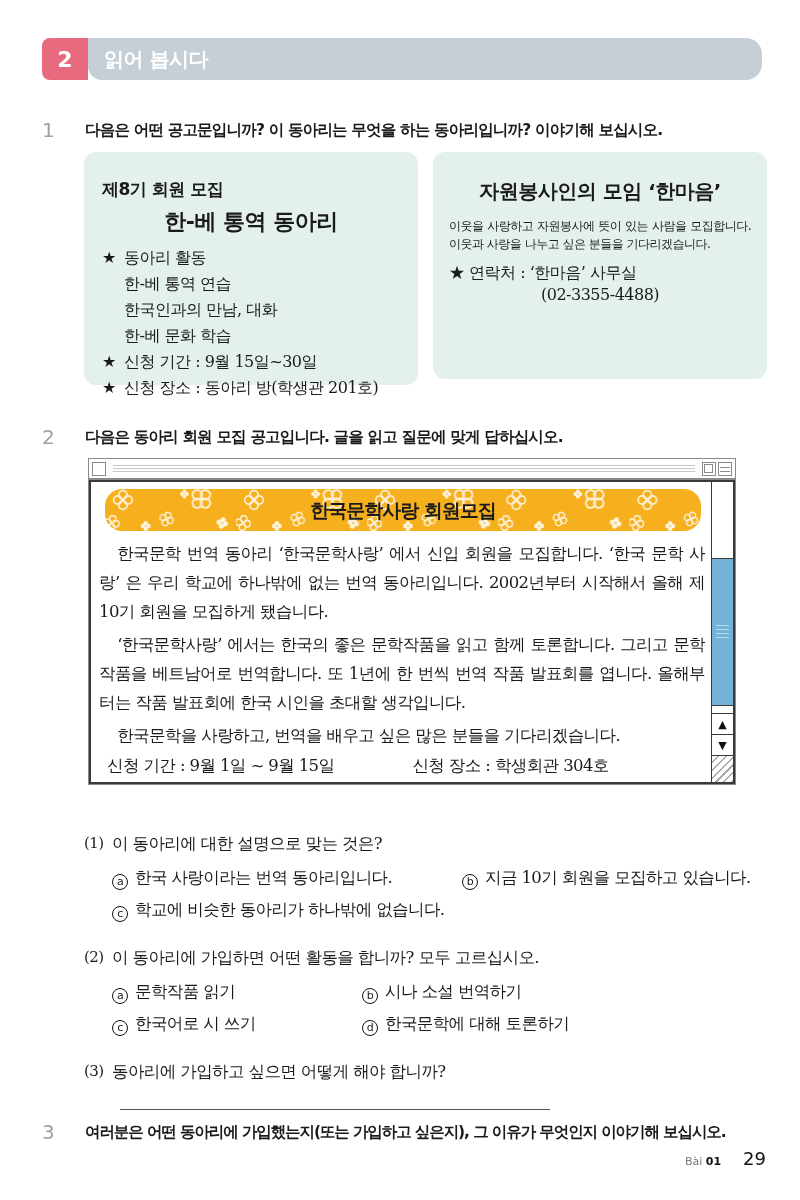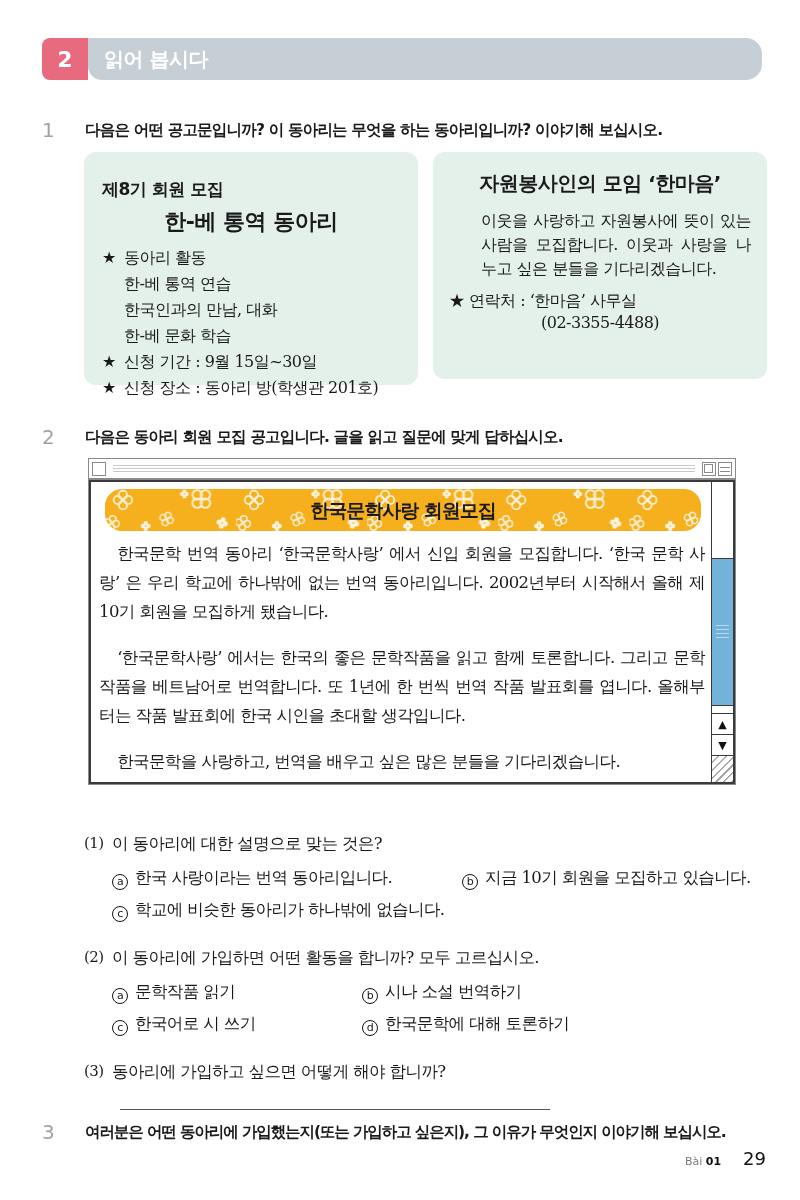--- a/index.html
+++ b/index.html
@@ -17,28 +17,28 @@
   
   .act-row { position:absolute; left:42px; width:724px; display:flex; }
   .act-num { width:43px; color:#9CA3A8; font-size:20px; flex:none; }
   .act-prompt { font-weight:bold; font-size:15.5px; letter-spacing:-0.8px; line-height:1.35; padding-top:2px; }
 
   
   .notices { position:absolute; top:152px; left:84px; width:684px; display:flex; gap:15px; }
   .mint-box { background:#E4F0EA; border-radius:12px; width:334px;
               font-family:"DejaVu Serif","Liberation Serif",serif; letter-spacing:-0.5px; }
   .mint-left { height:233px; padding:26px 18px; }
-  .mint-right { height:227px; padding:18px 16px; }
+  .mint-right { height:227px; padding:26px 16px; }
   .nl-subtitle { font-weight:bold; font-size:17px; font-family:"DejaVu Sans","Liberation Sans",sans-serif; }
   .nl-title { font-weight:bold; font-size:22px; text-align:center; margin:6px 0 8px; font-family:"DejaVu Sans","Liberation Sans",sans-serif; }
   .nl-item { font-size:16px; line-height:1.62; }
   .nl-item .bullet { display:inline-block; width:22px; }
   .nl-item.indent { padding-left:22px; }
   .nr-title { font-weight:bold; font-size:20px; text-align:center; margin-bottom:12px; font-family:"DejaVu Sans","Liberation Sans",sans-serif; }
-  .nr-body { font-size:16px; line-height:1.5; text-align:justify;margin-left:32px; }
+  .nr-body { font-size:12px; line-height:1.5; text-align:justify; }
   .nr-contact { font-size:16px; line-height:1.5; margin-top:8px; }
   .nr-phone { font-size:16px; padding-left:92px; }
 
   
   .window { position:absolute; top:458px; left:88px; width:648px; height:327px;
             border:1px solid #8a8a8a; background:#fff; }
   .win-titlebar { position:relative; height:21px; background:#fdfdfd; border-bottom:2px solid #8a8a8a;
                   display:flex; align-items:center; padding:0 3px; }
   .win-stripes { position:absolute; left:24px; right:40px; top:4px; bottom:4px;
                  background:repeating-linear-gradient(to bottom, #fff 0 2px, #c8c8c8 2px 3px); }
@@ -52,21 +52,21 @@
   
   .banner { position:relative; height:42px; margin:0 4px 8px 6px; background:#F6B01E; overflow:hidden;border-radius:17px; }
   .banner svg { position:absolute; inset:0; width:100%; height:100%; }
   .banner .fo { fill:none; stroke:#fff; stroke-width:1.6; opacity:.8; }
   .banner .ff { fill:#fff; opacity:.85; }
   .banner-title { position:relative; z-index:1; display:block; text-align:center; line-height:42px;
                   font-weight:bold; font-size:19px; letter-spacing:-1px; }
 
   .win-par { font-family:"DejaVu Serif","Liberation Serif",serif; font-size:16.5px; line-height:29px;
              text-align:justify; text-indent:1.1em; letter-spacing:-0.6px; }
-  .win-par + .win-par { margin-top:17px; }
+  .win-par + .win-par { margin-top:4px; }
   .win-meta { display:flex; margin-top:5px; font-family:"DejaVu Serif","Liberation Serif",serif;
               font-size:16.5px; letter-spacing:-0.6px; padding-left:8px; }
   .win-meta .place { margin-left:78px; }
 
   
   .win-scroll { position:absolute; top:0; right:0; bottom:0; width:22px; border-left:1.5px solid #3a3a3a;
                 display:flex; flex-direction:column; background:#fff; }
   .scroll-track { flex:1; position:relative; }
   .scroll-thumb { position:absolute; left:0; right:0; top:76px; height:148px; background:#74B3D9;
                   border-top:1px solid #3a3a3a; border-bottom:1px solid #3a3a3a; }

